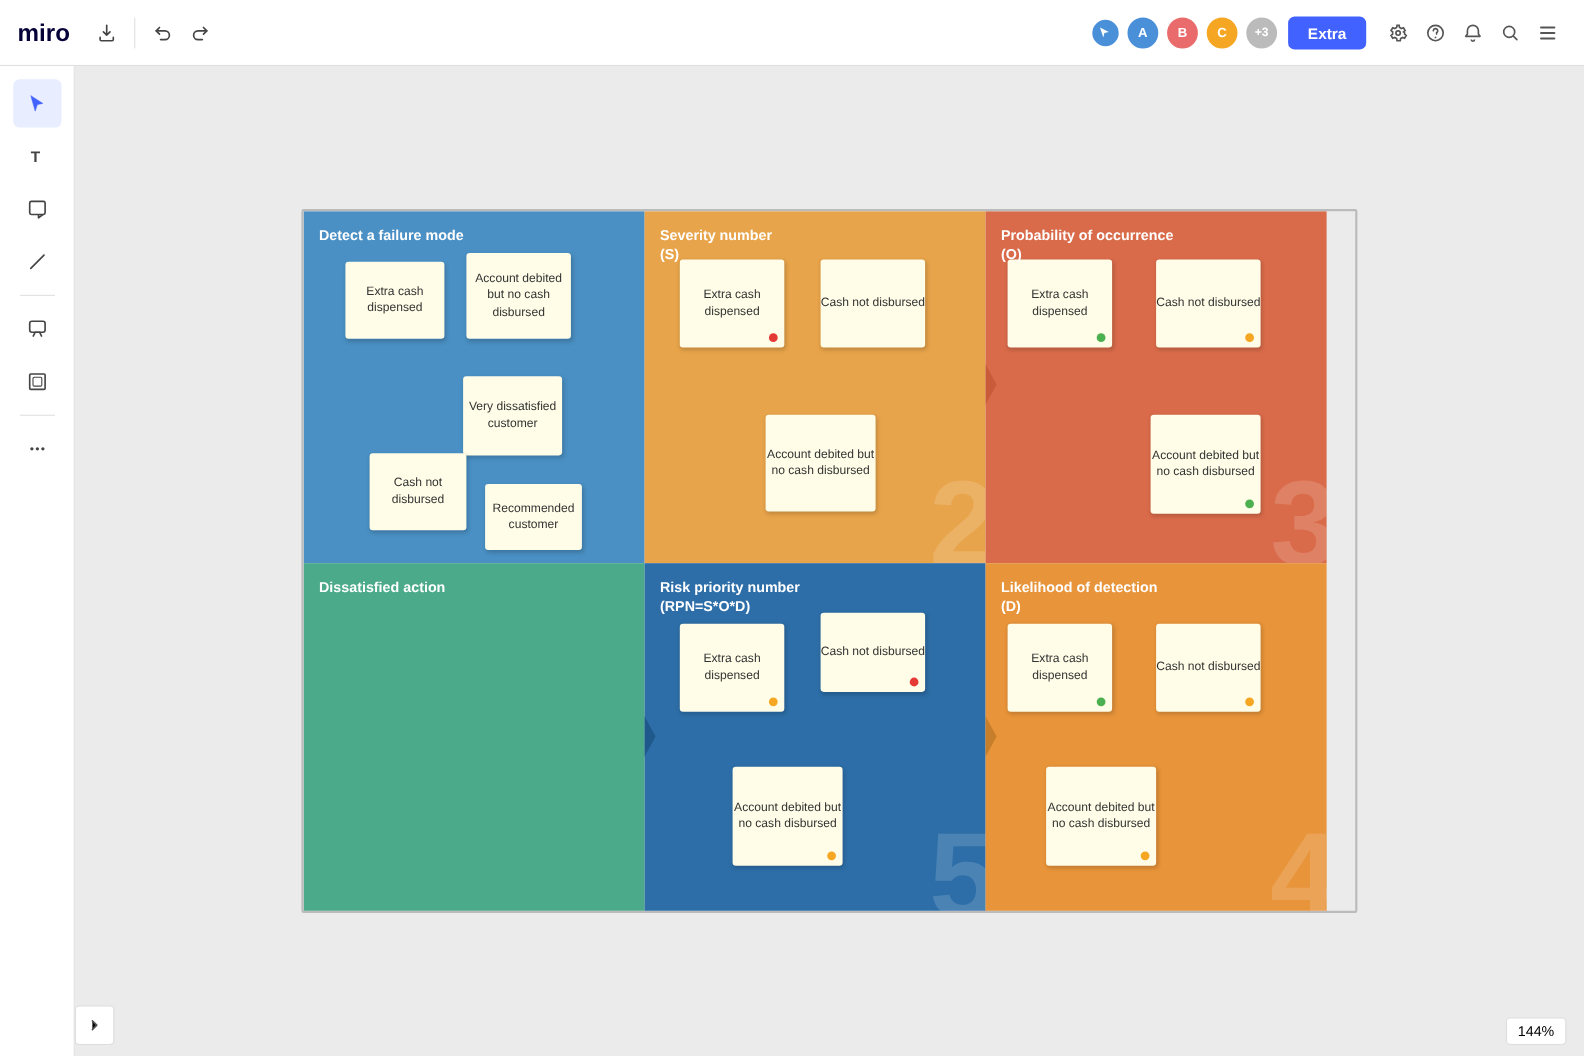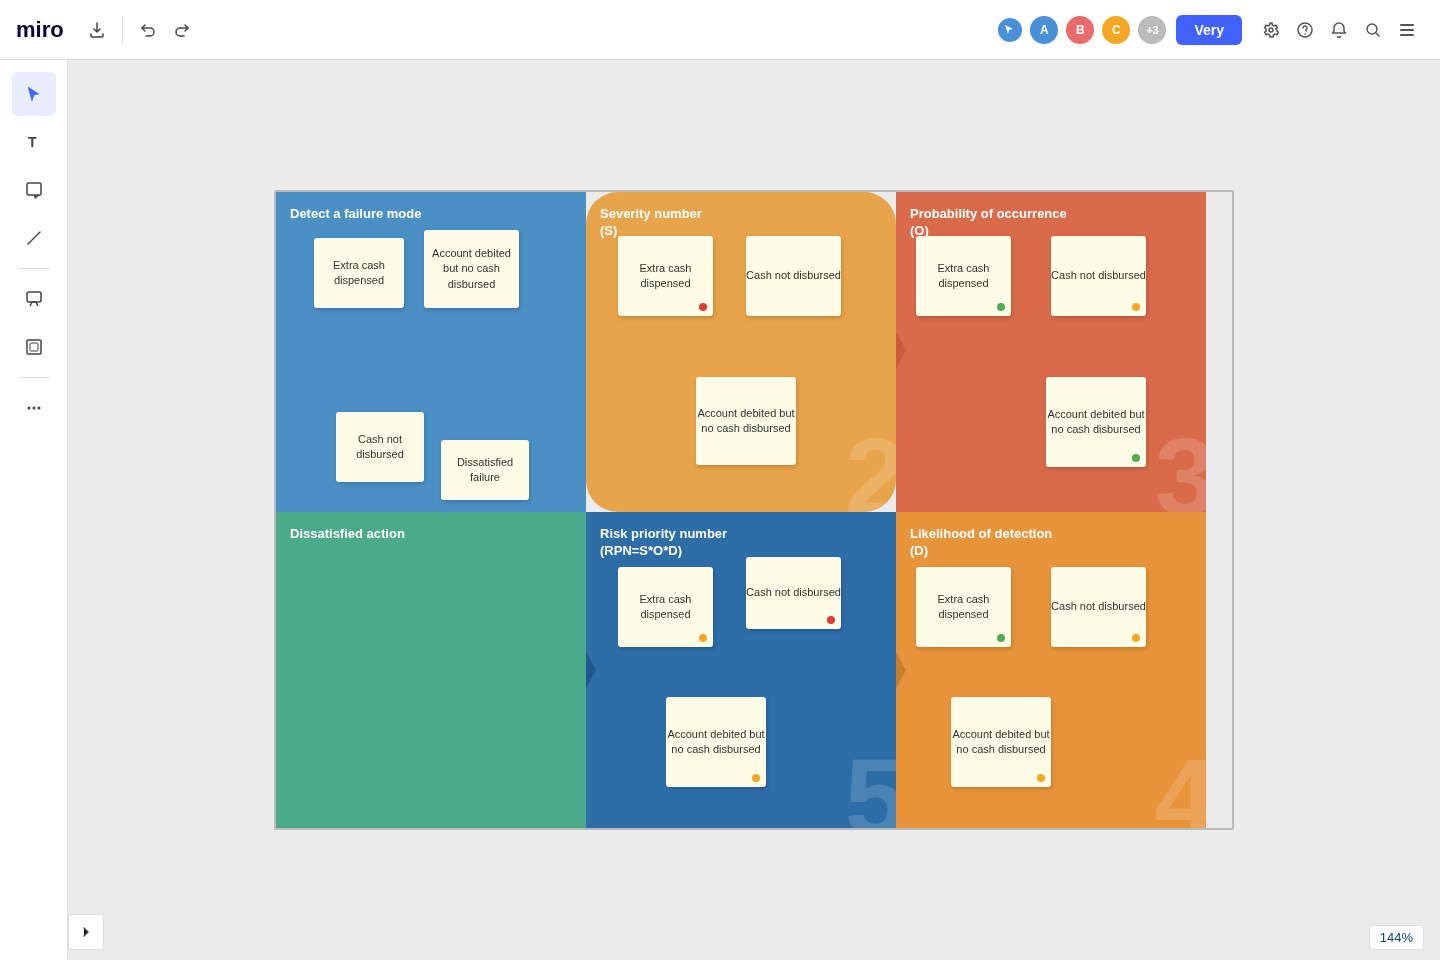--- a/index.html
+++ b/index.html
@@ -78,21 +78,21 @@
     .sticky-blue { background: #b3d4f0; }
     .sticky-dot { width: 8px; height: 8px; border-radius: 50%; position: absolute; bottom: 5px; right: 6px; }
     .dot-orange { background: #f5a623; }
     .dot-green { background: #4caf50; }
     .dot-red { background: #e53935; }
 
     
     #zoom-indicator {
       position: absolute; bottom: 10px; right: 16px;
       background: #fff; border: 1px solid #ddd; border-radius: 4px;
-      padding: 4px 10px; font-size: 13px; color: #0c4a6e;
+      padding: 4px 10px; font-size: 13px; color: #000000;
     }
 
     
     #collapse-btn {
       position: absolute; left: 68px; bottom: 10px;
       background: #fff; border: 1px solid #ddd; border-radius: 4px;
       width: 36px; height: 36px; display: flex; align-items: center; justify-content: center;
       cursor: pointer; font-size: 14px; color: #555;
     }
   </style>
@@ -124,21 +124,21 @@
     <div class="avatar" style="background:#4a90d9; width:28px; height:28px; font-size:14px;">
       <svg width="14" height="14" viewBox="0 0 14 14" fill="white">
           <path d="M2 2l8 4-4 1-1 4z"></path>
         </svg>
     </div>
     <div class="avatar av1">A</div>
     <div class="avatar av2">B</div>
     <div class="avatar av3">C</div>
     <div class="avatar av-more">+3</div>
   </div>
-  <button class="tb-share">Very</button>
+  <button class="tb-share">Extra</button>
   <button class="tb-icon-btn">
     <svg width="18" height="18" viewBox="0 0 18 18" fill="none">
         <path d="M9 11a2 2 0 100-4 2 2 0 000 4z" stroke="#555" stroke-width="1.5"></path>
         <path d="M15 9a6 6 0 01-.1 1l1.5 1.2-1.5 2.6-1.9-.8a6 6 0 01-1.7 1l-.3 2H8l-.3-2a6 6 0 01-1.7-1l-1.9.8-1.5-2.6L4.1 10A6 6 0 014 9a6 6 0 01.1-1L2.6 6.8l1.5-2.6 1.9.8a6 6 0 011.7-1L8 2h2l.3 2a6 6 0 011.7 1l1.9-.8 1.5 2.6L13.9 8A6 6 0 0115 9z" stroke="#555" stroke-width="1.5"></path>
       </svg>
   </button>
   <button class="tb-icon-btn">
     <svg width="18" height="18" viewBox="0 0 18 18" fill="none">
         <circle cx="9" cy="9" r="7" stroke="#555" stroke-width="1.5"></circle>
         <path d="M7 7a2 2 0 113 1.7V10" stroke="#555" stroke-width="1.5" stroke-linecap="round"></path>
@@ -219,31 +219,34 @@
 
       <div class="sticky" style="width:90px;height:70px;top:46px;left:38px;">
         <span>Extra cash dispensed</span>
       </div>
 
       <div class="sticky" style="width:95px;height:78px;top:38px;left:148px;">
         <span>Account debited but no cash disbursed</span>
       </div>
 
 
+      <div class="sticky" style="width:90px;height:72px;top:150px;left:145px;">
+        <span>Very dissatisfied customer</span>
+      </div>
 
       <div class="sticky" style="width:88px;height:70px;top:220px;left:60px;">
         <span>Cash not disbursed</span>
       </div>
 
       <div class="sticky" style="width:88px;height:60px;top:248px;left:165px;">
-        <span>Dissatisfied failure</span>
-      </div>
-    </div>
-
-    <div class="cell cell-severity" style="position:relative;border-radius:32px;">
+        <span>Recommended customer</span>
+      </div>
+    </div>
+
+    <div class="cell cell-severity" style="position:relative;">
       <span class="cell-title">Severity number<br>(S)</span>
       <span class="cell-number">2</span>
 
       <div style="position:absolute;top:50%;left:0;transform:translateY(-50%) translateX(-12px);z-index:5;">
         <svg width="24" height="44" viewBox="0 0 24 44">
             <polygon points="0,0 12,22 0,44" fill="#c07820" opacity="0.7"></polygon>
           </svg>
       </div>
 
       <div class="sticky" style="width:95px;height:80px;top:44px;left:32px;">

